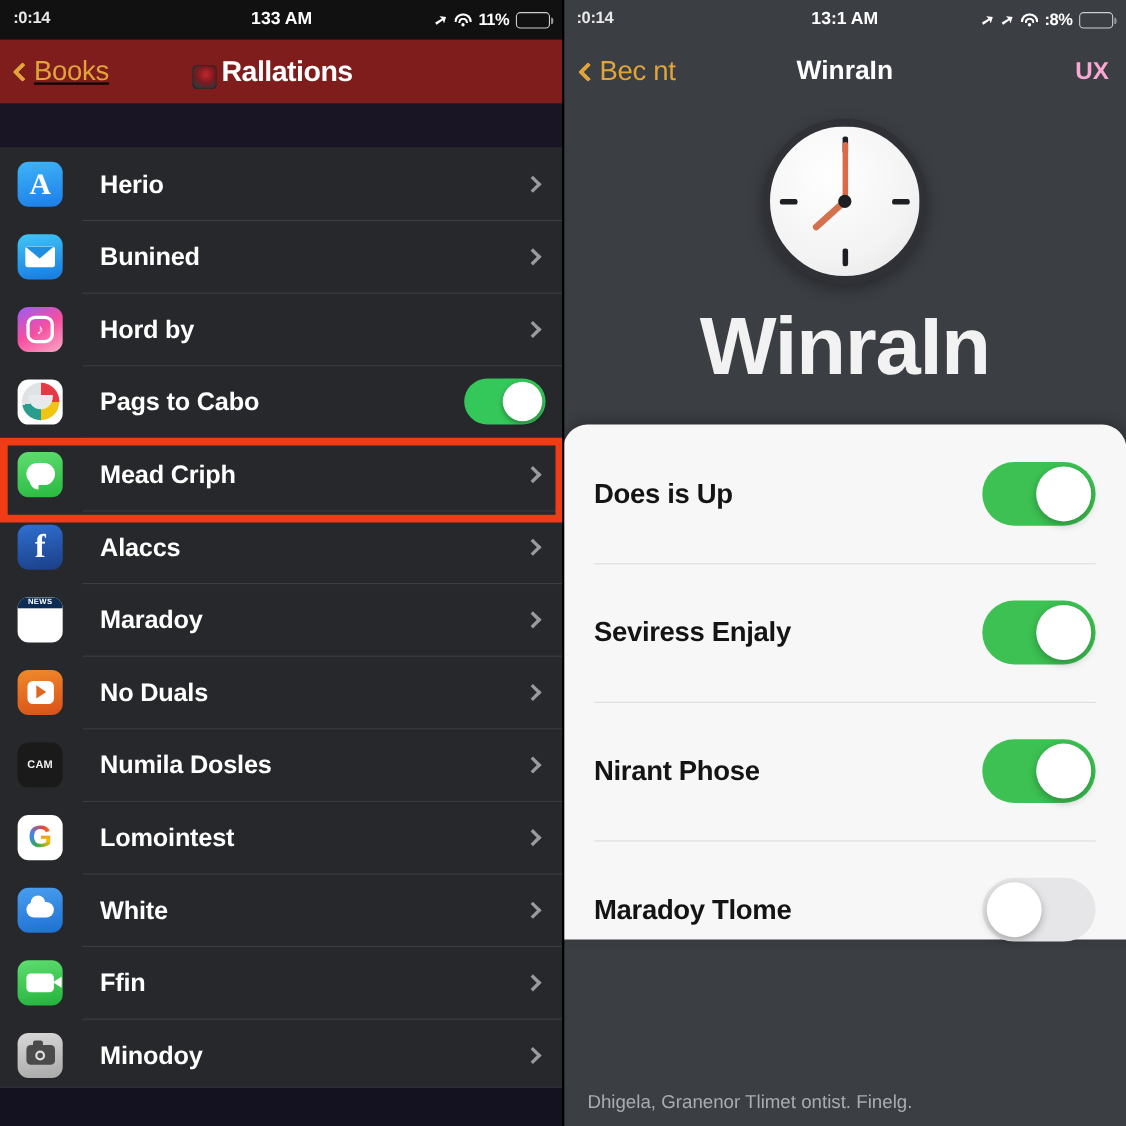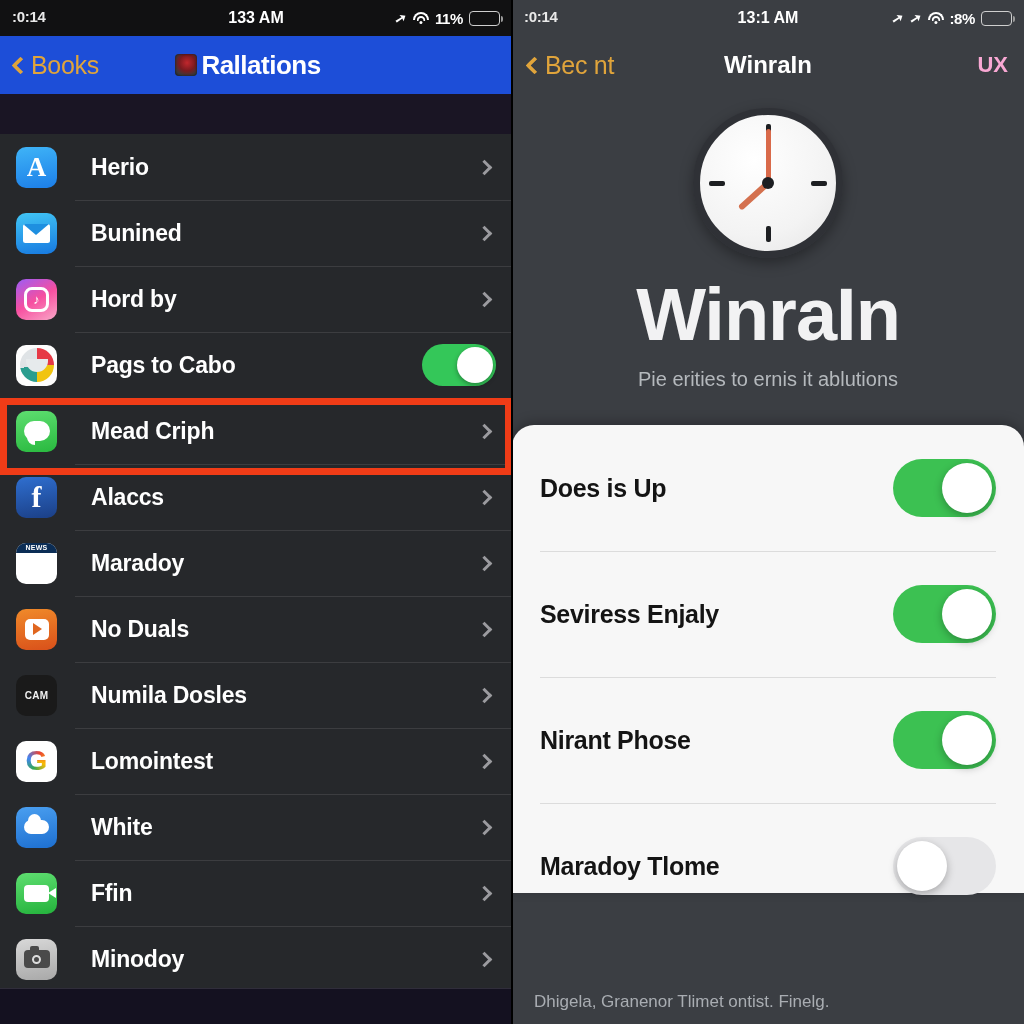--- a/index.html
+++ b/index.html
@@ -36,31 +36,31 @@
     font-size:16px; font-weight:700; color:#fff; pointer-events:none;
   }
   .sb-right { margin-left:auto; display:flex; align-items:center; gap:6px; z-index:2; }
   .loc-ic { font-size:14px; color:#fff; transform:rotate(12deg); display:inline-block; font-weight:700;}
   .pct { font-size:15px; font-weight:700; color:#fff; letter-spacing:-0.4px;}
   .batt { width:31px; height:15px; border:1.7px solid #cfcfcf; border-radius:4px; position:relative; }
   .batt::after { content:""; position:absolute; right:-4px; top:4px; width:2.4px; height:6px; background:#9a9a9a; border-radius:0 2px 2px 0;}
   .batt .fill { height:100%; background:#f5c518; border-radius:2px; }
 
   .navbar-l {
-    height:58px; background:#1d4ed8; display:flex; align-items:center;
-    padding:0 14px; position:relative;
+    height:58px; background:#7f1d1d; display:flex; align-items:center;
+    padding:0 14px; position:relative;text-decoration:underline;
   }
   .back-btn { display:flex; align-items:center; gap:4px; color:#e0a43b; cursor:default; z-index:2;}
   .chev-back {
     width:13px; height:13px; border-left:4px solid #e0a43b; border-bottom:4px solid #e0a43b;
     transform:rotate(45deg); display:block; border-radius:2px;
   }
   .back-label { font-size:25px; font-weight:400; color:#e0a43b; letter-spacing:-0.3px;}
   .nav-title-wrap {
-    position:absolute; left:0; right:16px; display:flex; align-items:center;
+    position:absolute; left:0; right:16px; display:flex; align-items:flex-end;
     justify-content:center; gap:4px; pointer-events:none;
   }
   .title-glyph {
     width:22px; height:22px; border-radius:4px; position:relative; flex:0 0 auto;
     background:radial-gradient(circle at 55% 40%, #c1272d 0%, #7a1a1f 45%, #3a3a3c 75%, #2a2a2c 100%);
     box-shadow:inset 0 0 3px rgba(0,0,0,.6);
   }
   .nav-title { font-size:26px; font-weight:700; color:#fff; letter-spacing:-0.5px;}
 
   .list-topband { height:40px; background:#1a1524; }
@@ -411,21 +411,20 @@
           <span class="tick t12"></span>
           <span class="tick t3"></span>
           <span class="tick t6"></span>
           <span class="tick t9"></span>
           <span class="hand min"></span>
           <span class="hand hour"></span>
           <span class="pivot"></span>
         </div>
       </div>
       <div class="hero-title">WinraIn</div>
-      <div class="hero-sub">Pie erities to ernis it ablutions</div>
     </div>
 
     <div class="card">
       <div class="srow">
         <span class="srow-label">Does is Up</span>
         <span class="sw2 on">
             <span class="k"></span>
           </span>
       </div>
       <div class="srow">

